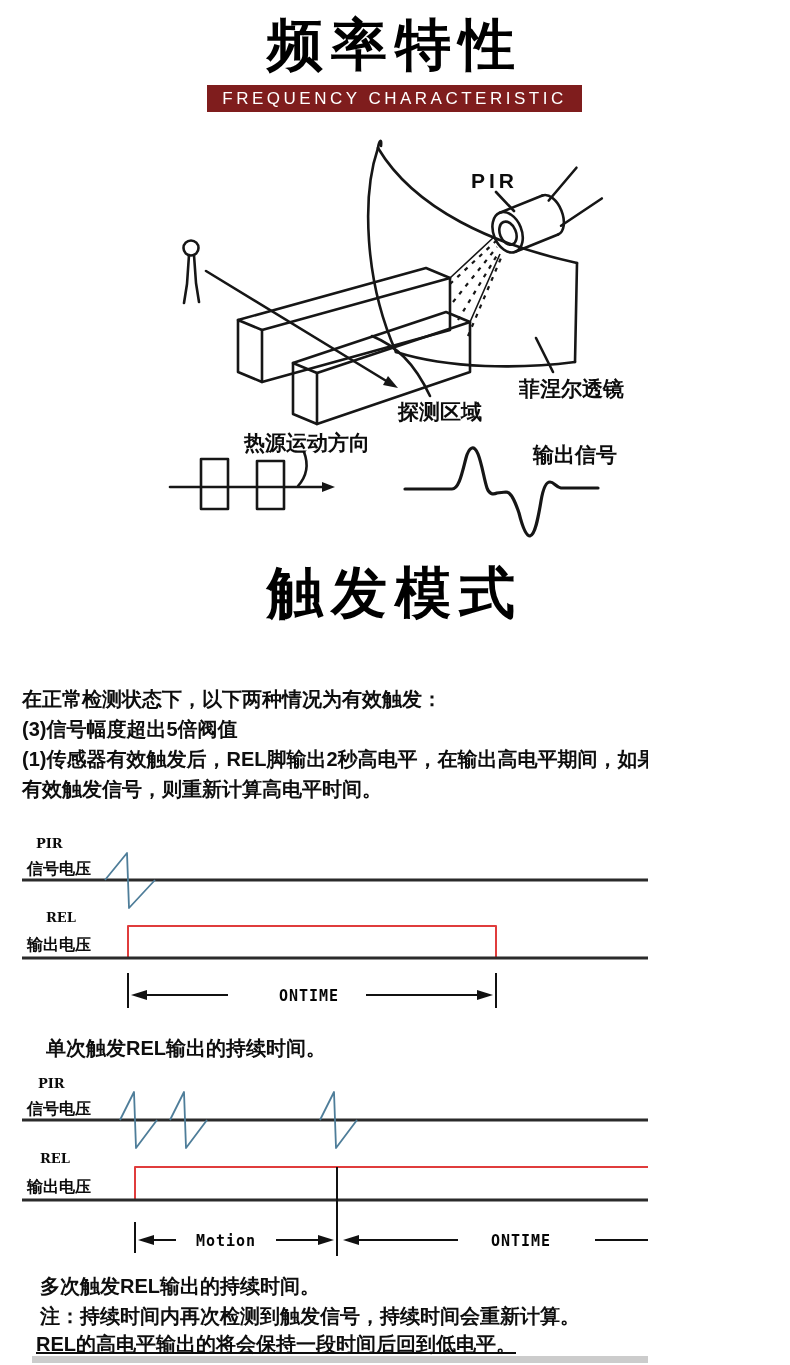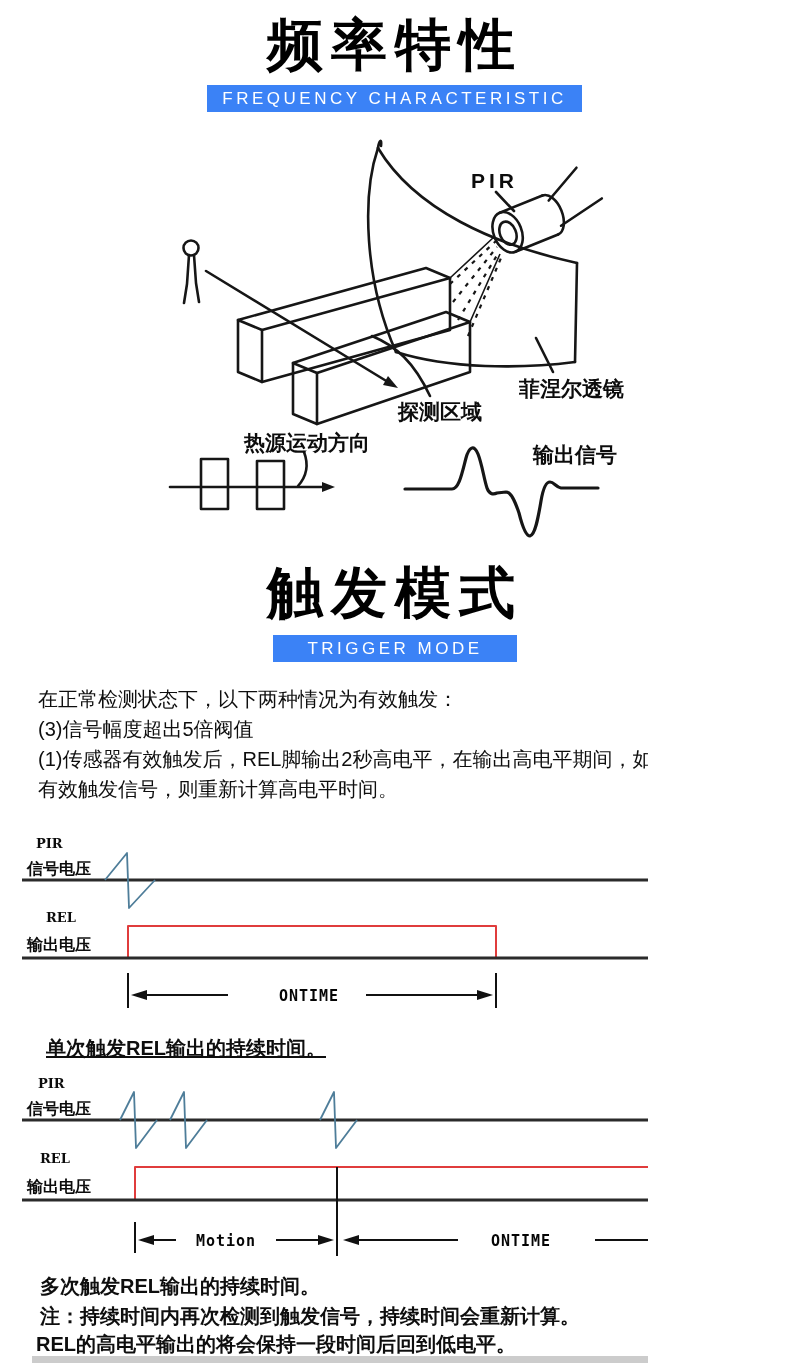--- a/index.html
+++ b/index.html
@@ -1,25 +1,25 @@
 <!DOCTYPE html>
 <html><head>
 <meta charset="utf-8">
 <style>
   html,body{margin:0;padding:0;background:#fff;}
   #page{position:relative;width:648px;height:1365px;background:#ffffff;overflow:hidden;
         font-family:"Liberation Sans","DejaVu Sans",sans-serif;color:#0f0f0f;}
   .big-title{position:absolute;left:0;width:790px;text-align:center;
              font-size:56px;font-weight:bold;letter-spacing:8px;color:#000;
              font-family:"Liberation Sans","DejaVu Sans",sans-serif;}
-  .banner{position:absolute;background:#3b82f6;color:#fff;display:flex;
+  .banner{position:absolute;background:#7f1d1d;color:#fff;display:flex;
           align-items:center;justify-content:center;font-size:17px;
           letter-spacing:3.5px;font-weight:normal;text-align:center;}
-  .bodytext{position:absolute;left:38px;top:684px;width:740px;
-            font-size:20px;line-height:30px;font-weight:400;color:#0e0e0e;}
+  .bodytext{position:absolute;left:22px;top:684px;width:740px;
+            font-size:20px;line-height:30px;font-weight:700;color:#0e0e0e;}
   .bodytext p{margin:0;}
   .cap{position:absolute;font-size:20px;font-weight:600;color:#0e0e0e;white-space:nowrap;}
   svg{position:absolute;left:0;}
   svg text{font-family:"Liberation Sans","DejaVu Sans",sans-serif;}
   .d-stroke{fill:none;stroke:#161616;stroke-width:2.6;stroke-linecap:round;stroke-linejoin:round;}
   .d-thin{fill:none;stroke:#161616;stroke-width:1.6;}
   .d-dash{fill:none;stroke:#161616;stroke-width:2.2;stroke-dasharray:4 6;}
   .d-label{font-size:21px;font-weight:bold;fill:#0c0c0c;}
   .ax{stroke:#2b2b2b;stroke-width:3;fill:none;}
   .ax-head{fill:#2b2b2b;stroke:none;}
@@ -108,21 +108,20 @@
              C 554,482 556,487 561,488 L 598,488" fill="none" stroke="#161616" stroke-width="3.2" stroke-linecap="round"></path>
 
     <text class="d-label" x="471" y="188" letter-spacing="4">PIR</text>
     <text class="d-label" x="519" y="396">菲涅尔透镜</text>
     <text class="d-label" x="398" y="419">探测区域</text>
     <text class="d-label" x="244" y="450">热源运动方向</text>
     <text class="d-label" x="533" y="462">输出信号</text>
   </svg>
 
   <div class="big-title" style="top:556px;">触发模式</div>
-  <div class="banner" style="left:273px;top:635px;width:244px;height:27px;">TRIGGER MODE</div>
 
   <div class="bodytext">
     <p>在正常检测状态下，以下两种情况为有效触发：</p>
     <p>(3)信号幅度超出5倍阀值</p>
     <p>(1)传感器有效触发后，REL脚输出2秒高电平，在输出高电平期间，如果再次检测到有效触发信号，则重新计算高电平时间。</p>
   </div>
 
   <svg width="790" height="185" viewBox="0 828 790 185" style="top:828px;">
     <text class="lbl-pin" x="36" y="848">PIR</text>
     <text class="lbl-cjk" x="27" y="874">信号电压</text>
@@ -140,21 +139,21 @@
 
     <line class="tick" x1="128" y1="973" x2="128" y2="1008"></line>
     <line class="tick" x1="496" y1="973" x2="496" y2="1008"></line>
     <line class="meas" x1="136" y1="995" x2="228" y2="995"></line>
     <polygon class="meas-head" points="131,995 147,990 147,1000"></polygon>
     <text class="lbl-meas" x="309" y="1001" text-anchor="middle">ONTIME</text>
     <line class="meas" x1="366" y1="995" x2="488" y2="995"></line>
     <polygon class="meas-head" points="493,995 477,990 477,1000"></polygon>
   </svg>
 
-  <div class="cap" style="left:46px;top:1035px;text-decoration:underline;">单次触发REL输出的持续时间。</div>
+  <div class="cap" style="left:46px;top:1035px;">单次触发REL输出的持续时间。</div>
 
   <svg width="790" height="195" viewBox="0 1068 790 195" style="top:1068px;">
     <text class="lbl-pin" x="38" y="1088">PIR</text>
     <text class="lbl-cjk" x="27" y="1114">信号电压</text>
     <line class="ax" x1="22" y1="1120" x2="738" y2="1120"></line>
     <polygon class="ax-head" points="738,1114 753,1120 738,1126"></polygon>
     <text class="lbl-t" x="731" y="1138">t</text>
     <polyline class="sig" points="120,1120 134,1092 136,1148 157,1120"></polyline>
     <polyline class="sig" points="170,1120 184,1092 186,1148 207,1120"></polyline>
     <polyline class="sig" points="320,1120 334,1092 336,1148 357,1120"></polyline>
@@ -178,16 +177,16 @@
 
     <line class="meas" x1="348" y1="1240" x2="458" y2="1240"></line>
     <polygon class="meas-head" points="343,1240 359,1235 359,1245"></polygon>
     <text class="lbl-meas" x="521" y="1246" text-anchor="middle">ONTIME</text>
     <line class="meas" x1="595" y1="1240" x2="711" y2="1240"></line>
     <polygon class="meas-head" points="716,1240 700,1235 700,1245"></polygon>
   </svg>
 
   <div class="cap" style="left:40px;top:1303px;">注：持续时间内再次检测到触发信号，持续时间会重新计算。</div>
   <div class="cap" style="left:40px;top:1273px;">多次触发REL输出的持续时间。</div>
-  <div class="cap" style="left:36px;top:1331px;">REL的高电平输出的将会保持一段时间后回到低电平。</div>
+  <div class="cap" style="left:36px;top:1331px;text-decoration:underline;">REL的高电平输出的将会保持一段时间后回到低电平。</div>
 
   <div id="bottom-bar"></div>
 </div>
 
 </body></html>

